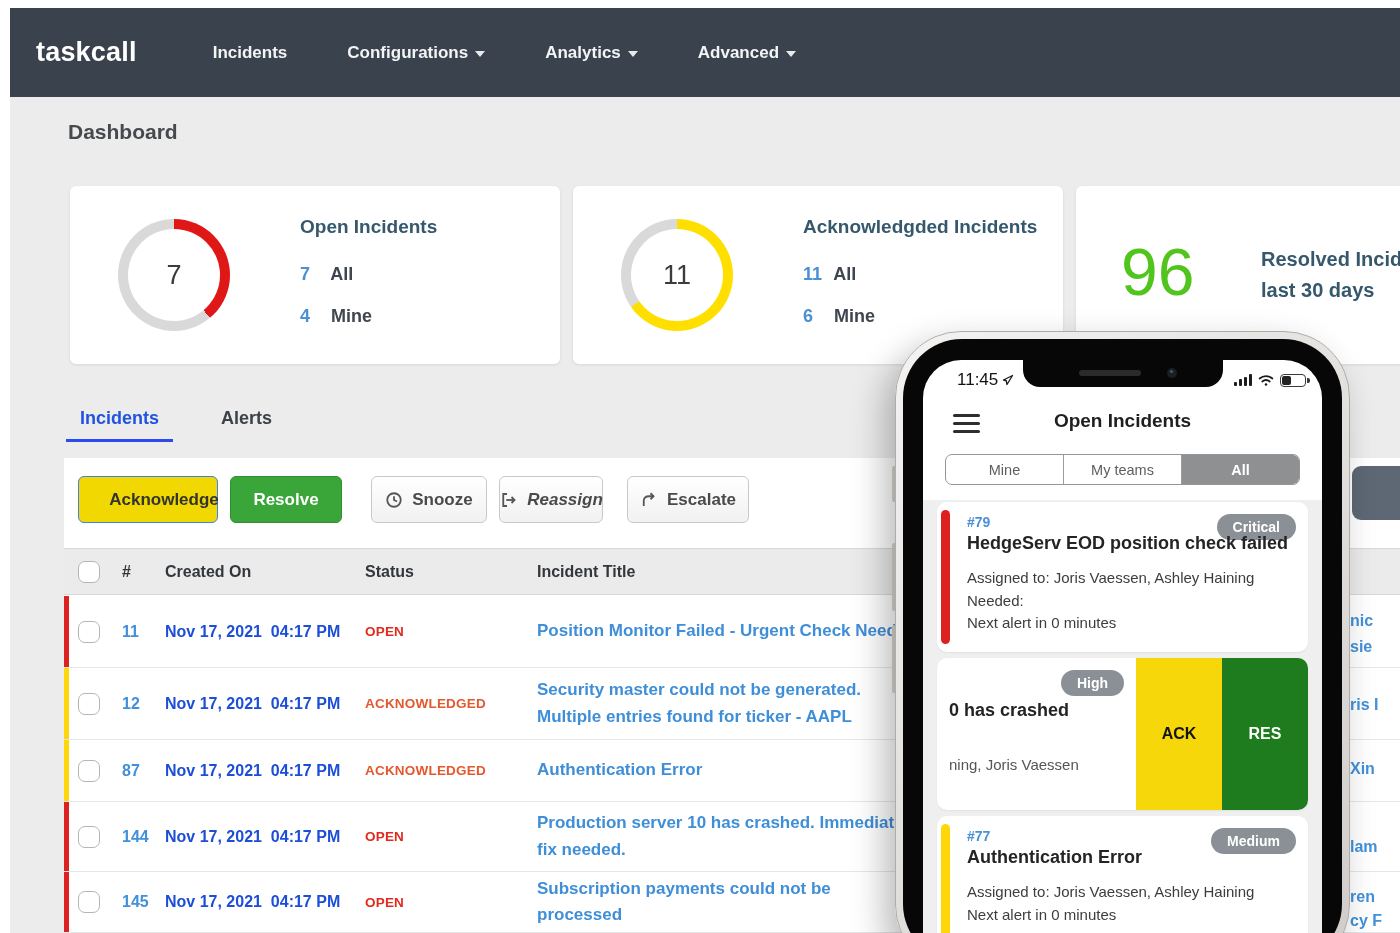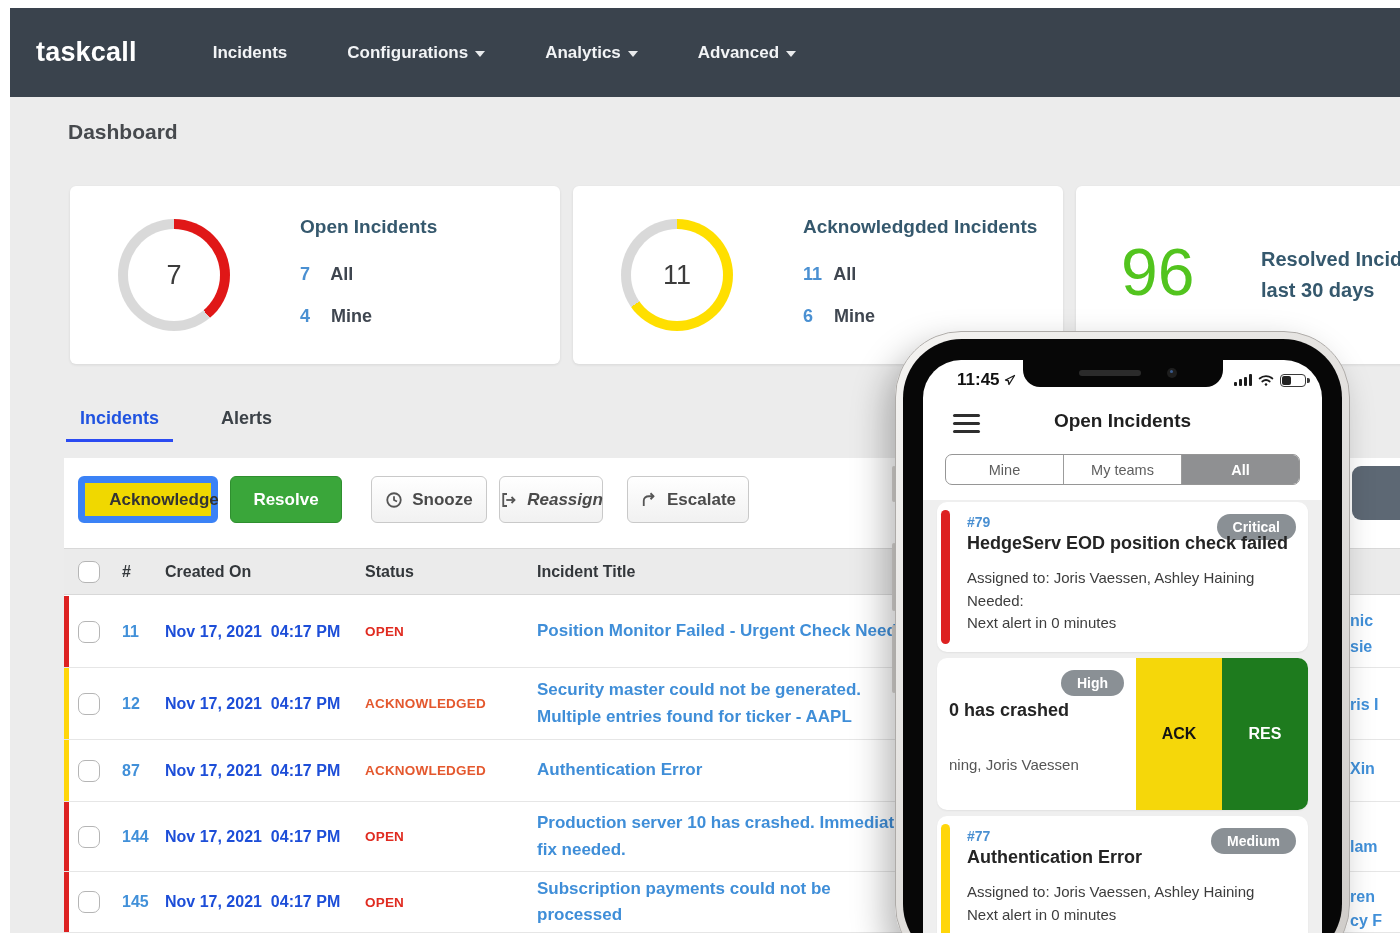--- a/index.html
+++ b/index.html
@@ -40,21 +40,21 @@
   .tabs { position:absolute; left:66px; top:404px; display:flex; gap:34px; }
   .tab { font-size:18px; font-weight:700; color:#3c4248; padding:4px 14px 10px 14px; cursor:pointer; }
   .tab.active { color:#2053e0; border-bottom:3px solid #2b4bf2; }
 
   
   .panel { position:absolute; left:64px; top:458px; width:1336px; height:475px; background:#fff; }
 
   
   .btn { position:absolute; top:476px; height:47px; border-radius:6px; font-size:17px; font-weight:700;
          display:flex; align-items:center; justify-content:center; gap:9px; cursor:pointer; }
-  .btn-ack { left:78px;  width:140px; background:#f0d800; border:7px solid #3b82f6; color:#333;padding-left:32px; }
+  .btn-ack { left:78px;  width:140px; background:#f0d800; border:1px solid #3b82f6; color:#333;padding-left:32px; }
   .btn-res { left:230px; width:112px; background:#3aa63a; border:1px solid #2f8f2f; color:#fff; }
   .btn-light { background:linear-gradient(#ffffff,#f1f1f1); border:1px solid #c9c9c9; color:#4a4a4a; }
   .btn-snooze { left:371px; width:116px; }
   .btn-reassign { left:499px; width:104px;font-style:italic; }
   .btn-escalate { left:627px; width:122px; }
   .btn svg { flex:0 0 auto; }
   .btn-dark { position:absolute; left:1352px; top:466px; width:60px; height:54px; border-radius:9px;
               background:#5d6874; cursor:pointer; }
 
   
@@ -93,21 +93,21 @@
   .phone-bezel { position:absolute; inset:7px; background:#070707; border-radius:59px; }
   .phone-screen { position:absolute; left:20px; right:20px; top:21px; bottom:0; background:#fff;
                   border-radius:38px 38px 0 0; overflow:hidden; }
   .notch { position:absolute; left:50%; transform:translateX(-50%); top:0; width:200px; height:27px;
            background:#070707; border-radius:0 0 17px 17px; z-index:5; }
   .speaker { position:absolute; left:56px; top:10px; width:62px; height:6px; background:#2b2b2b; border-radius:3px; }
   .cam { position:absolute; right:46px; top:8px; width:10px; height:10px; border-radius:50%; background:#1e1e1e; }
   .cam::after { content:''; position:absolute; left:3px; top:2px; width:3px; height:3px; border-radius:50%; background:#3a5a8c; }
 
   .pstatus { position:absolute; top:10px; left:34px; right:16px; display:flex; justify-content:space-between; align-items:center; }
-  .ptime { font-size:17px; font-weight:700; color:#111; display:flex; align-items:center; gap:4px; }
+  .ptime { font-size:17px; font-weight:400; color:#111; display:flex; align-items:center; gap:4px; }
   .sicons { display:flex; align-items:center; gap:5px; }
   .bars { display:flex; align-items:flex-end; gap:1.5px; height:12px; }
   .bars i { display:block; width:3.5px; background:#1c1c1c; border-radius:1px; }
   .b1{height:4.5px;} .b2{height:7px;} .b3{height:9.5px;} .b4{height:12px;}
   .battery { position:relative; width:26px; height:13px; border:1.6px solid #3a3a3a; border-radius:4px; }
   .battery::before { content:''; position:absolute; left:1px; top:1px; bottom:1px; width:9px; background:#222; border-radius:2px; }
   .battery::after { content:''; position:absolute; right:-4.5px; top:3px; width:2.5px; height:5px; background:#3a3a3a; border-radius:0 2px 2px 0; }
 
   .pheader { position:absolute; top:50px; left:0; right:0; height:30px; }
   .hamburger { position:absolute; left:30px; top:4px; width:27px; cursor:pointer; }

